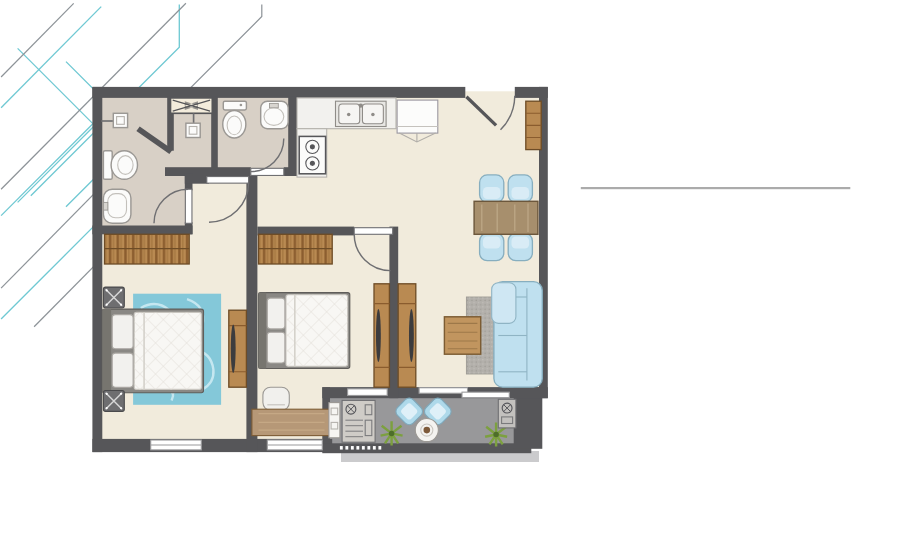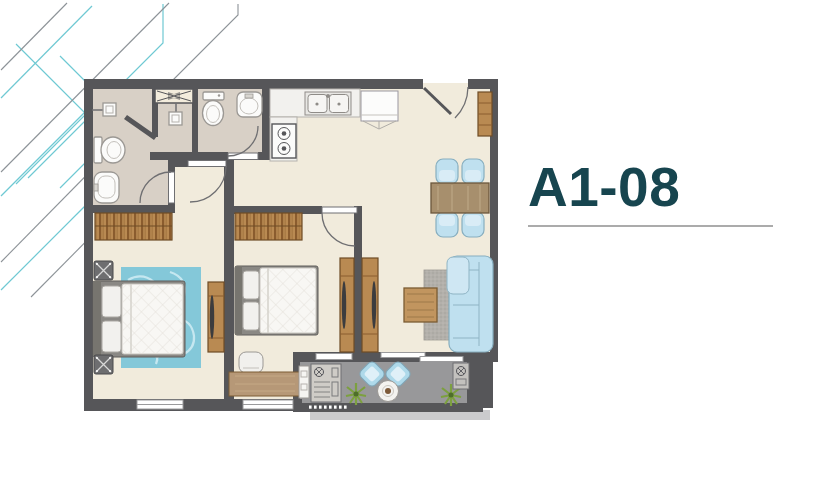--- a/index.html
+++ b/index.html
@@ -361,15 +361,14 @@
         <rect x="324" y="405.5" width="2.6" height="3.2"></rect>
       <rect x="329" y="405.5" width="2.6" height="3.2"></rect>
         <rect x="334" y="405.5" width="2.6" height="3.2"></rect>
       <rect x="339" y="405.5" width="2.6" height="3.2"></rect>
         <rect x="344" y="405.5" width="2.6" height="3.2"></rect>
     </g>
   </g>
 </svg>
 
 <div id="unit-info">
-  <h1 id="unit-code">A1-08</h1>
   <div id="unit-divider"></div>
 </div>
 
 </body></html>

